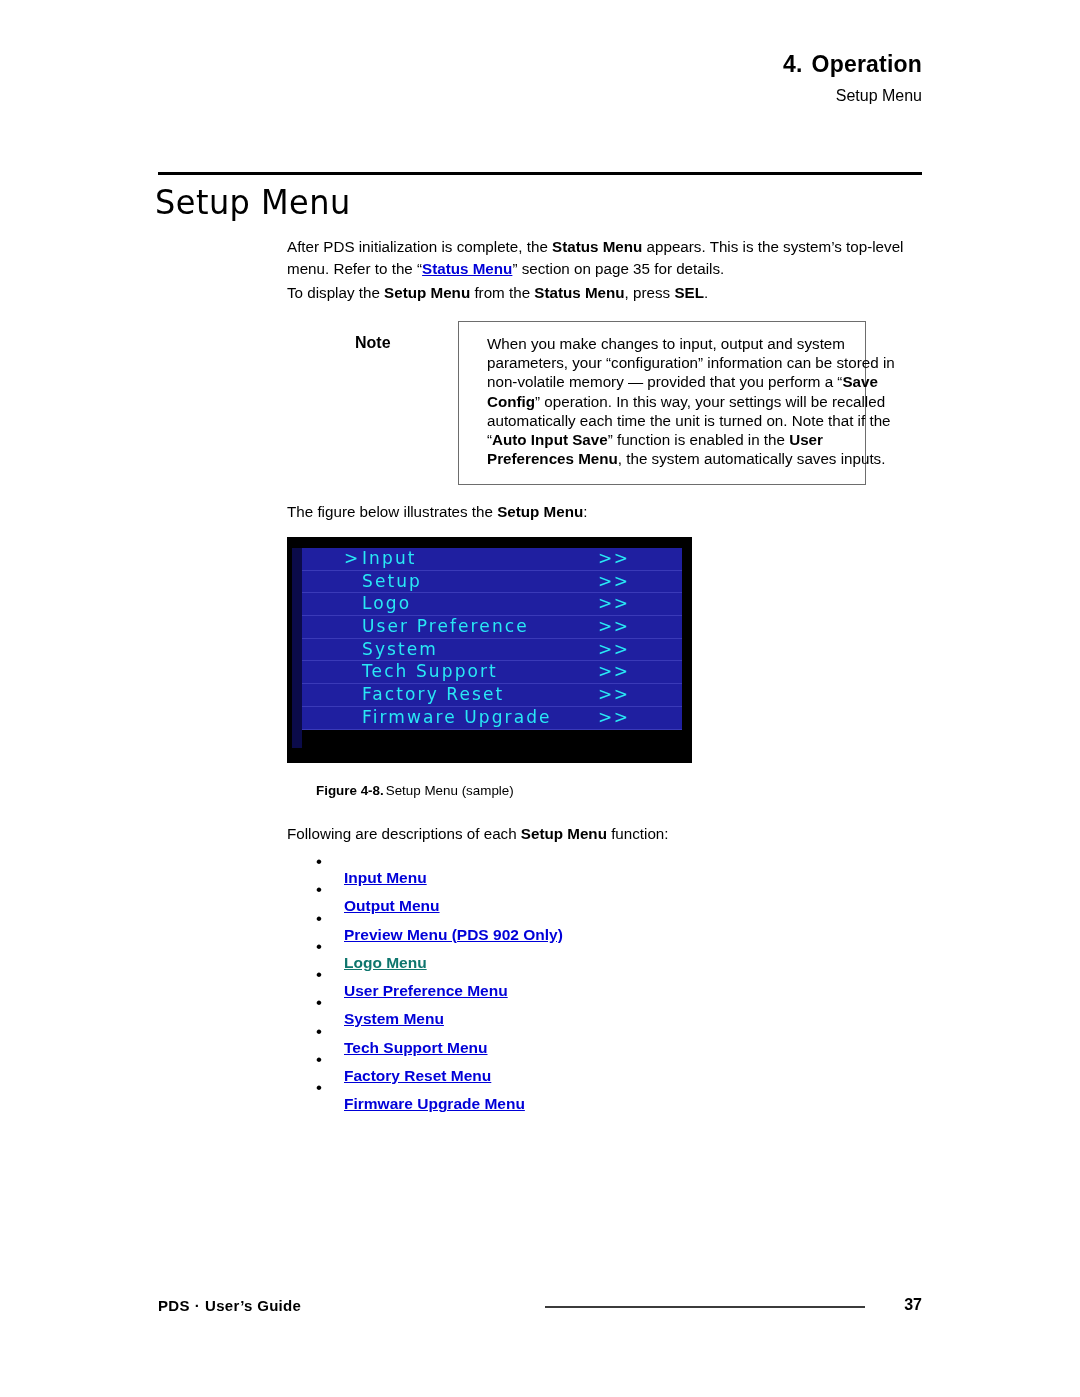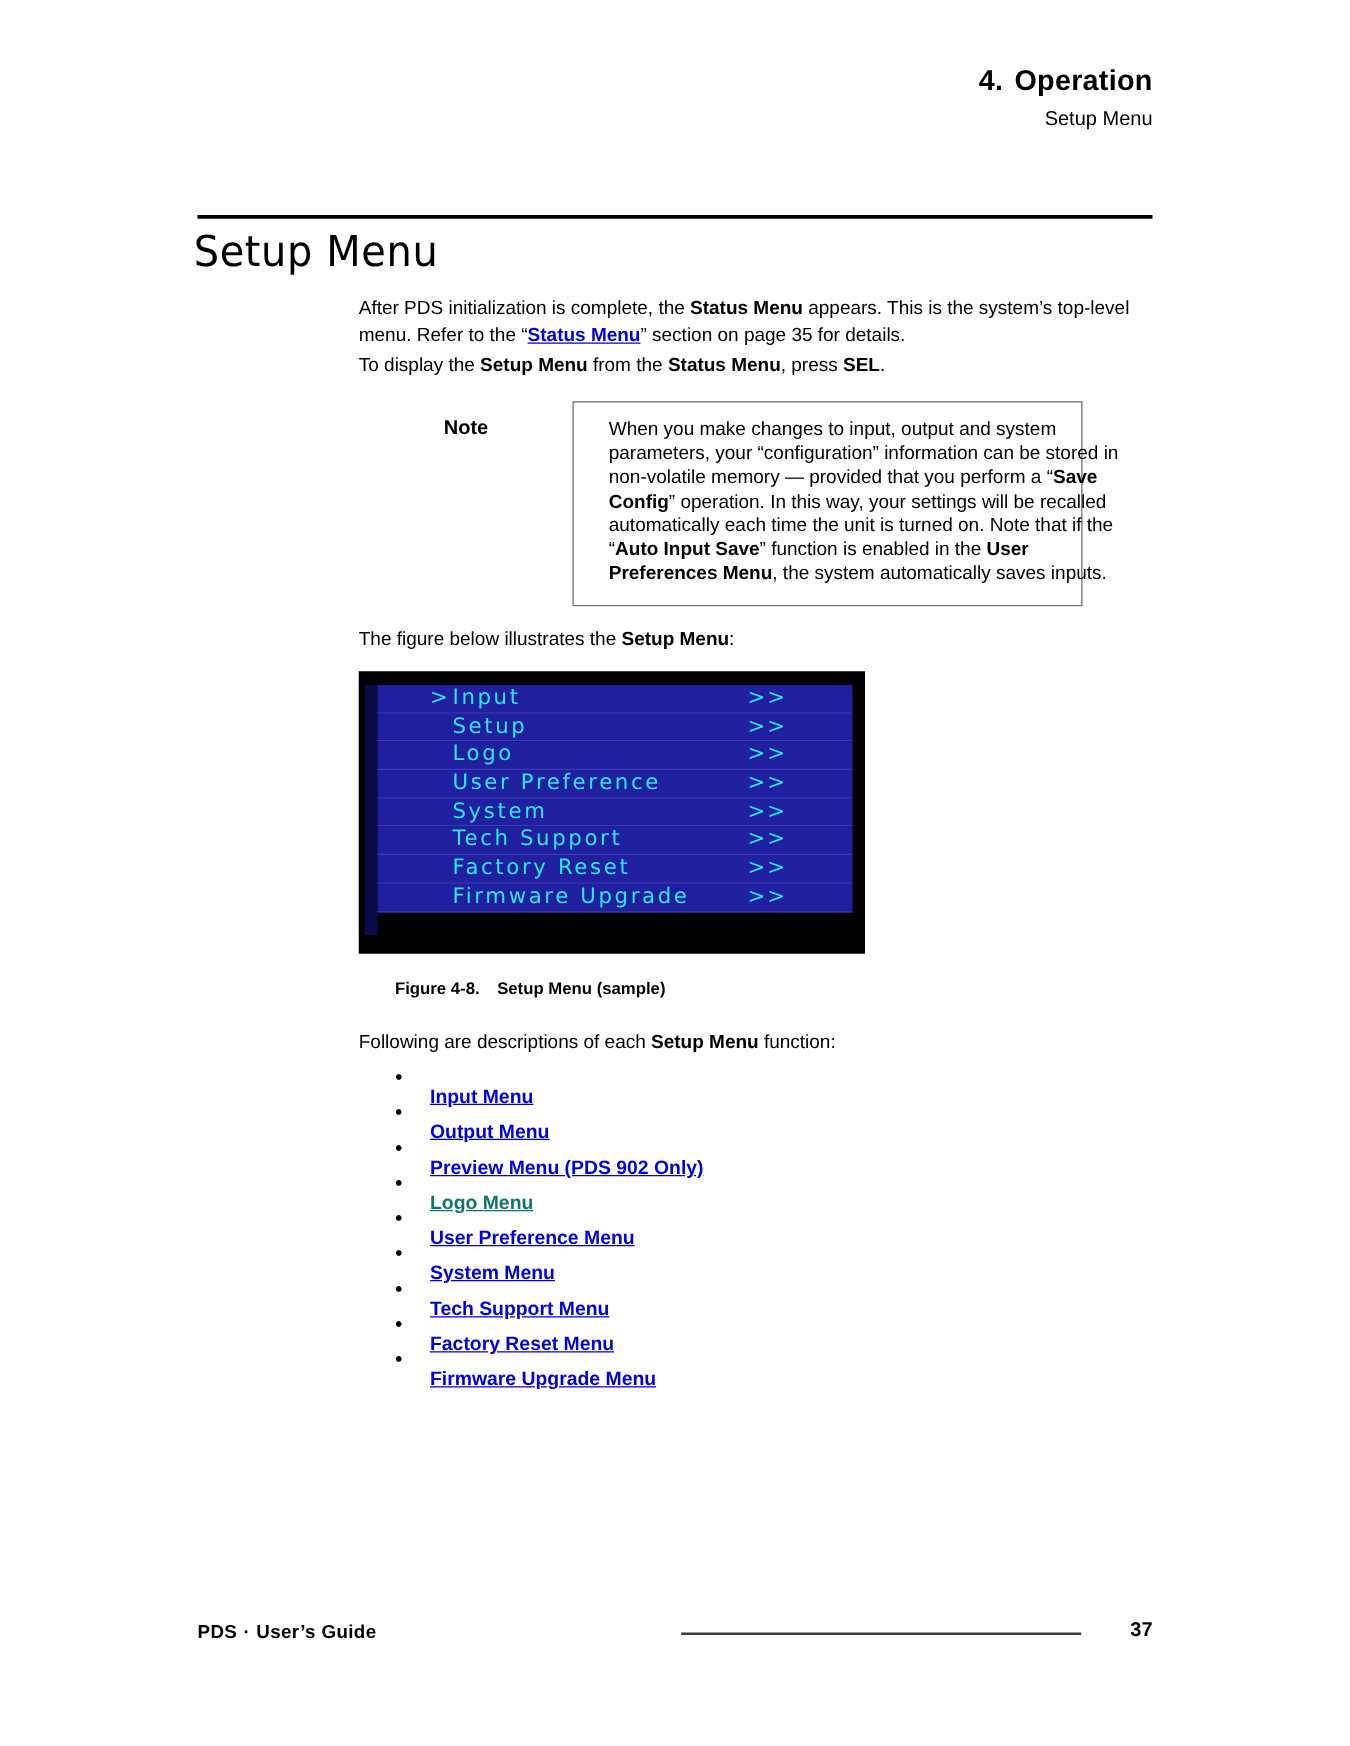--- a/index.html
+++ b/index.html
@@ -181,21 +181,21 @@
 
   
   #figure-caption {
     position: absolute;
     left: 316px;
     top: 782px;
     font-size: 13.4px;
     line-height: 17px;
   }
   #figure-caption .cap-num { font-weight: bold; }
-  #figure-caption .cap-txt { margin-left: 14px; font-weight: bold; }
+  #figure-caption .cap-txt { margin-left: 2px; }
 
   
   #menu-links {
     position: absolute;
     left: 316px;
     top: 851px;
     width: 560px;
   }
   .bullet-row {
     position: relative;

